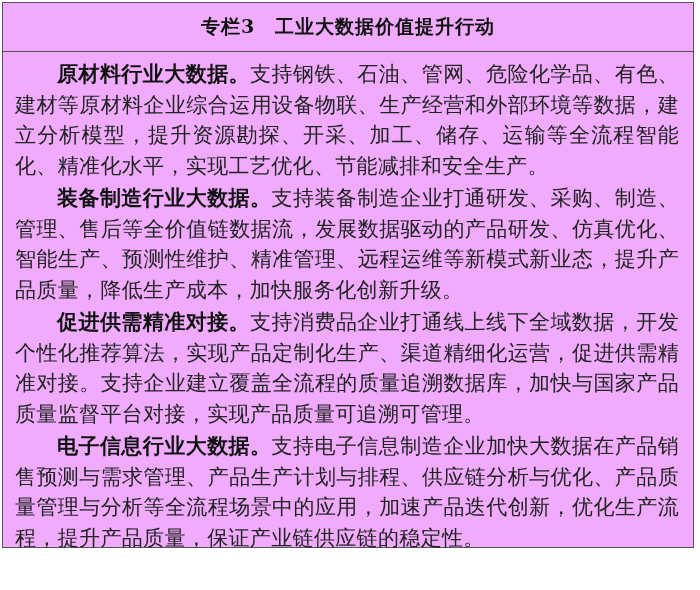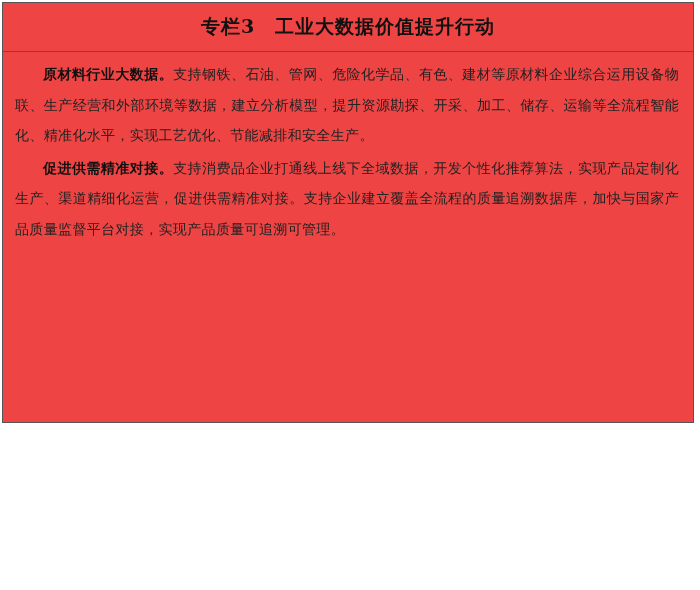--- a/index.html
+++ b/index.html
@@ -13,24 +13,24 @@
       overflow: hidden;
       position: relative;
       font-family: "DejaVu Sans", "Liberation Sans", sans-serif;
       color: #1a1a1a;
     }
     .box {
       position: absolute;
       left: 2px;
       top: 2px;
       width: 692px;
-      height: 421px;
+      height: 546px;
       border: 1.5px solid #555555;
       box-sizing: border-box;
-      background: #ef4444;
+      background: #f0abfc;
     }
     .box-header {
       height: 49px;
       border-bottom: 1.5px solid #555555;
       display: flex;
       align-items: center;
       justify-content: center;
       box-sizing: border-box;
     }
     .box-title {
@@ -38,21 +38,21 @@
       font-weight: bold;
       font-size: 19px;
       letter-spacing: 1px;
       color: #111111;
       white-space: pre;
     }
     .box-body {
       padding: 7px 14px 0 12px;
     }
     .para {
-      font-size: 14px;
+      font-size: 21px;
       line-height: 30.5px;
       text-indent: 2em;
       text-align: justify;
       margin: 0 0 2px 0;
       letter-spacing: 0.35px;
       color: #222222;
     }
     .para .lead {
       font-weight: bold;
       color: #111111;
@@ -60,15 +60,17 @@
   </style>
 </head>
 <body>
 
 <div class="box">
   <div class="box-header">
     <span class="box-title">专栏3　工业大数据价值提升行动</span>
   </div>
   <div class="box-body">
     <p class="para"><span class="lead">原材料行业大数据。</span><span>支持钢铁、石油、管网、危险化学品、有色、建材等原材料企业综合运用设备物联、生产经营和外部环境等数据，建立分析模型，提升资源勘探、开采、加工、储存、运输等全流程智能化、精准化水平，实现工艺优化、节能减排和安全生产。</span></p>
+    <p class="para"><span class="lead">装备制造行业大数据。</span><span>支持装备制造企业打通研发、采购、制造、管理、售后等全价值链数据流，发展数据驱动的产品研发、仿真优化、智能生产、预测性维护、精准管理、远程运维等新模式新业态，提升产品质量，降低生产成本，加快服务化创新升级。</span></p>
     <p class="para"><span class="lead">促进供需精准对接。</span><span>支持消费品企业打通线上线下全域数据，开发个性化推荐算法，实现产品定制化生产、渠道精细化运营，促进供需精准对接。支持企业建立覆盖全流程的质量追溯数据库，加快与国家产品质量监督平台对接，实现产品质量可追溯可管理。</span></p>
+    <p class="para"><span class="lead">电子信息行业大数据。</span><span>支持电子信息制造企业加快大数据在产品销售预测与需求管理、产品生产计划与排程、供应链分析与优化、产品质量管理与分析等全流程场景中的应用，加速产品迭代创新，优化生产流程，提升产品质量，保证产业链供应链的稳定性。</span></p>
   </div>
 </div>
 
 </body></html>

